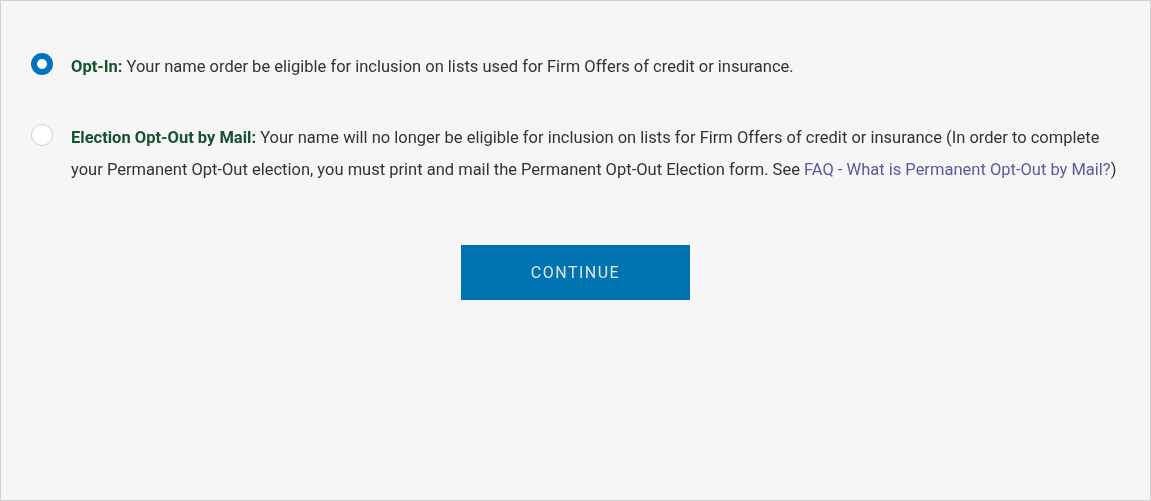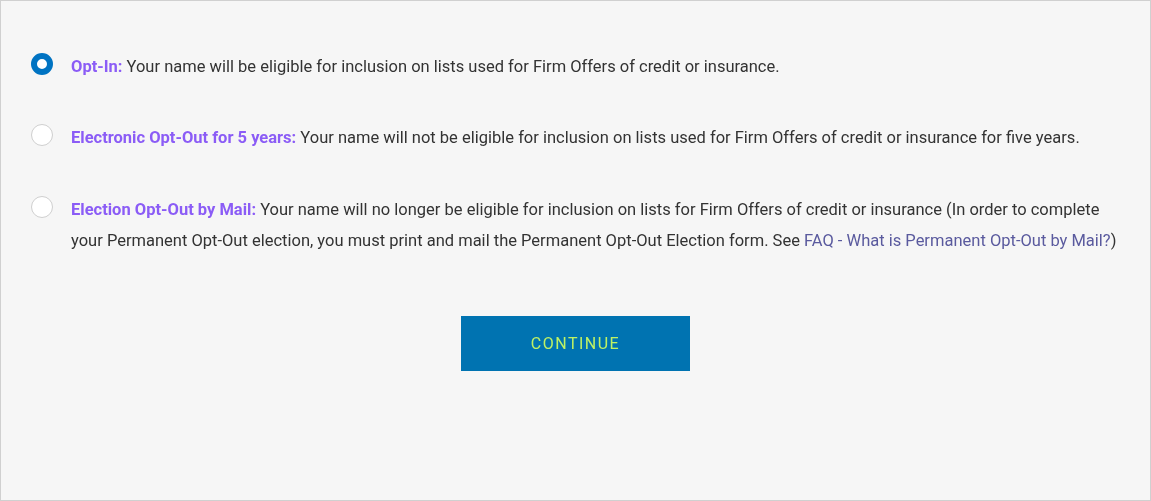--- a/index.html
+++ b/index.html
@@ -48,65 +48,57 @@
       background: #ffffff;
     }
     .option-text {
       flex: 1;
       font-size: 16.5px;
       color: #333333;
       line-height: 1.9;
     }
     .option-title {
       font-weight: 700;
-      color: #8b5cf6;
+      color: #14532d;
     }
     .faq-link {
       color: #5a5a9e;
       text-decoration: none;
       cursor: pointer;
     }
     .button-row {
       text-align: center;
       margin-top: 60px;
     }
     .continue-btn {
       background: #0073b1;
-      color: #bef264;
+      color: #e5e5e5;
       border: none;
       padding: 18px 70px;
       font-size: 16px;
       letter-spacing: 1.5px;
       font-weight: 400;
       cursor: pointer;
       font-family: inherit;
     }
   </style>
 </head>
 <body>
 
 <div class="container">
 
   <div class="option-row">
     <div class="radio-wrap">
       <span class="radio selected"></span>
     </div>
     <div class="option-text">
-      <span class="option-title">Opt-In:</span><span> Your name will be eligible for inclusion on lists used for Firm Offers of credit or insurance.</span>
+      <span class="option-title">Opt-In:</span><span> Your name order be eligible for inclusion on lists used for Firm Offers of credit or insurance.</span>
     </div>
   </div>
 
-  <div class="option-row">
-    <div class="radio-wrap">
-      <span class="radio"></span>
-    </div>
-    <div class="option-text">
-      <span class="option-title">Electronic Opt-Out for 5 years:</span><span> Your name will not be eligible for inclusion on lists used for Firm Offers of credit or insurance for five years.</span>
-    </div>
-  </div>
 
   <div class="option-row">
     <div class="radio-wrap">
       <span class="radio"></span>
     </div>
     <div class="option-text">
       <span class="option-title">Election Opt-Out by Mail:</span><span> Your name will no longer be eligible for inclusion on lists for Firm Offers of credit or insurance (In order to complete your Permanent Opt-Out election, you must print and mail the Permanent Opt-Out Election form. See </span><a class="faq-link">FAQ - What is Permanent Opt-Out by Mail?</a><span>)</span>
     </div>
   </div>
 

